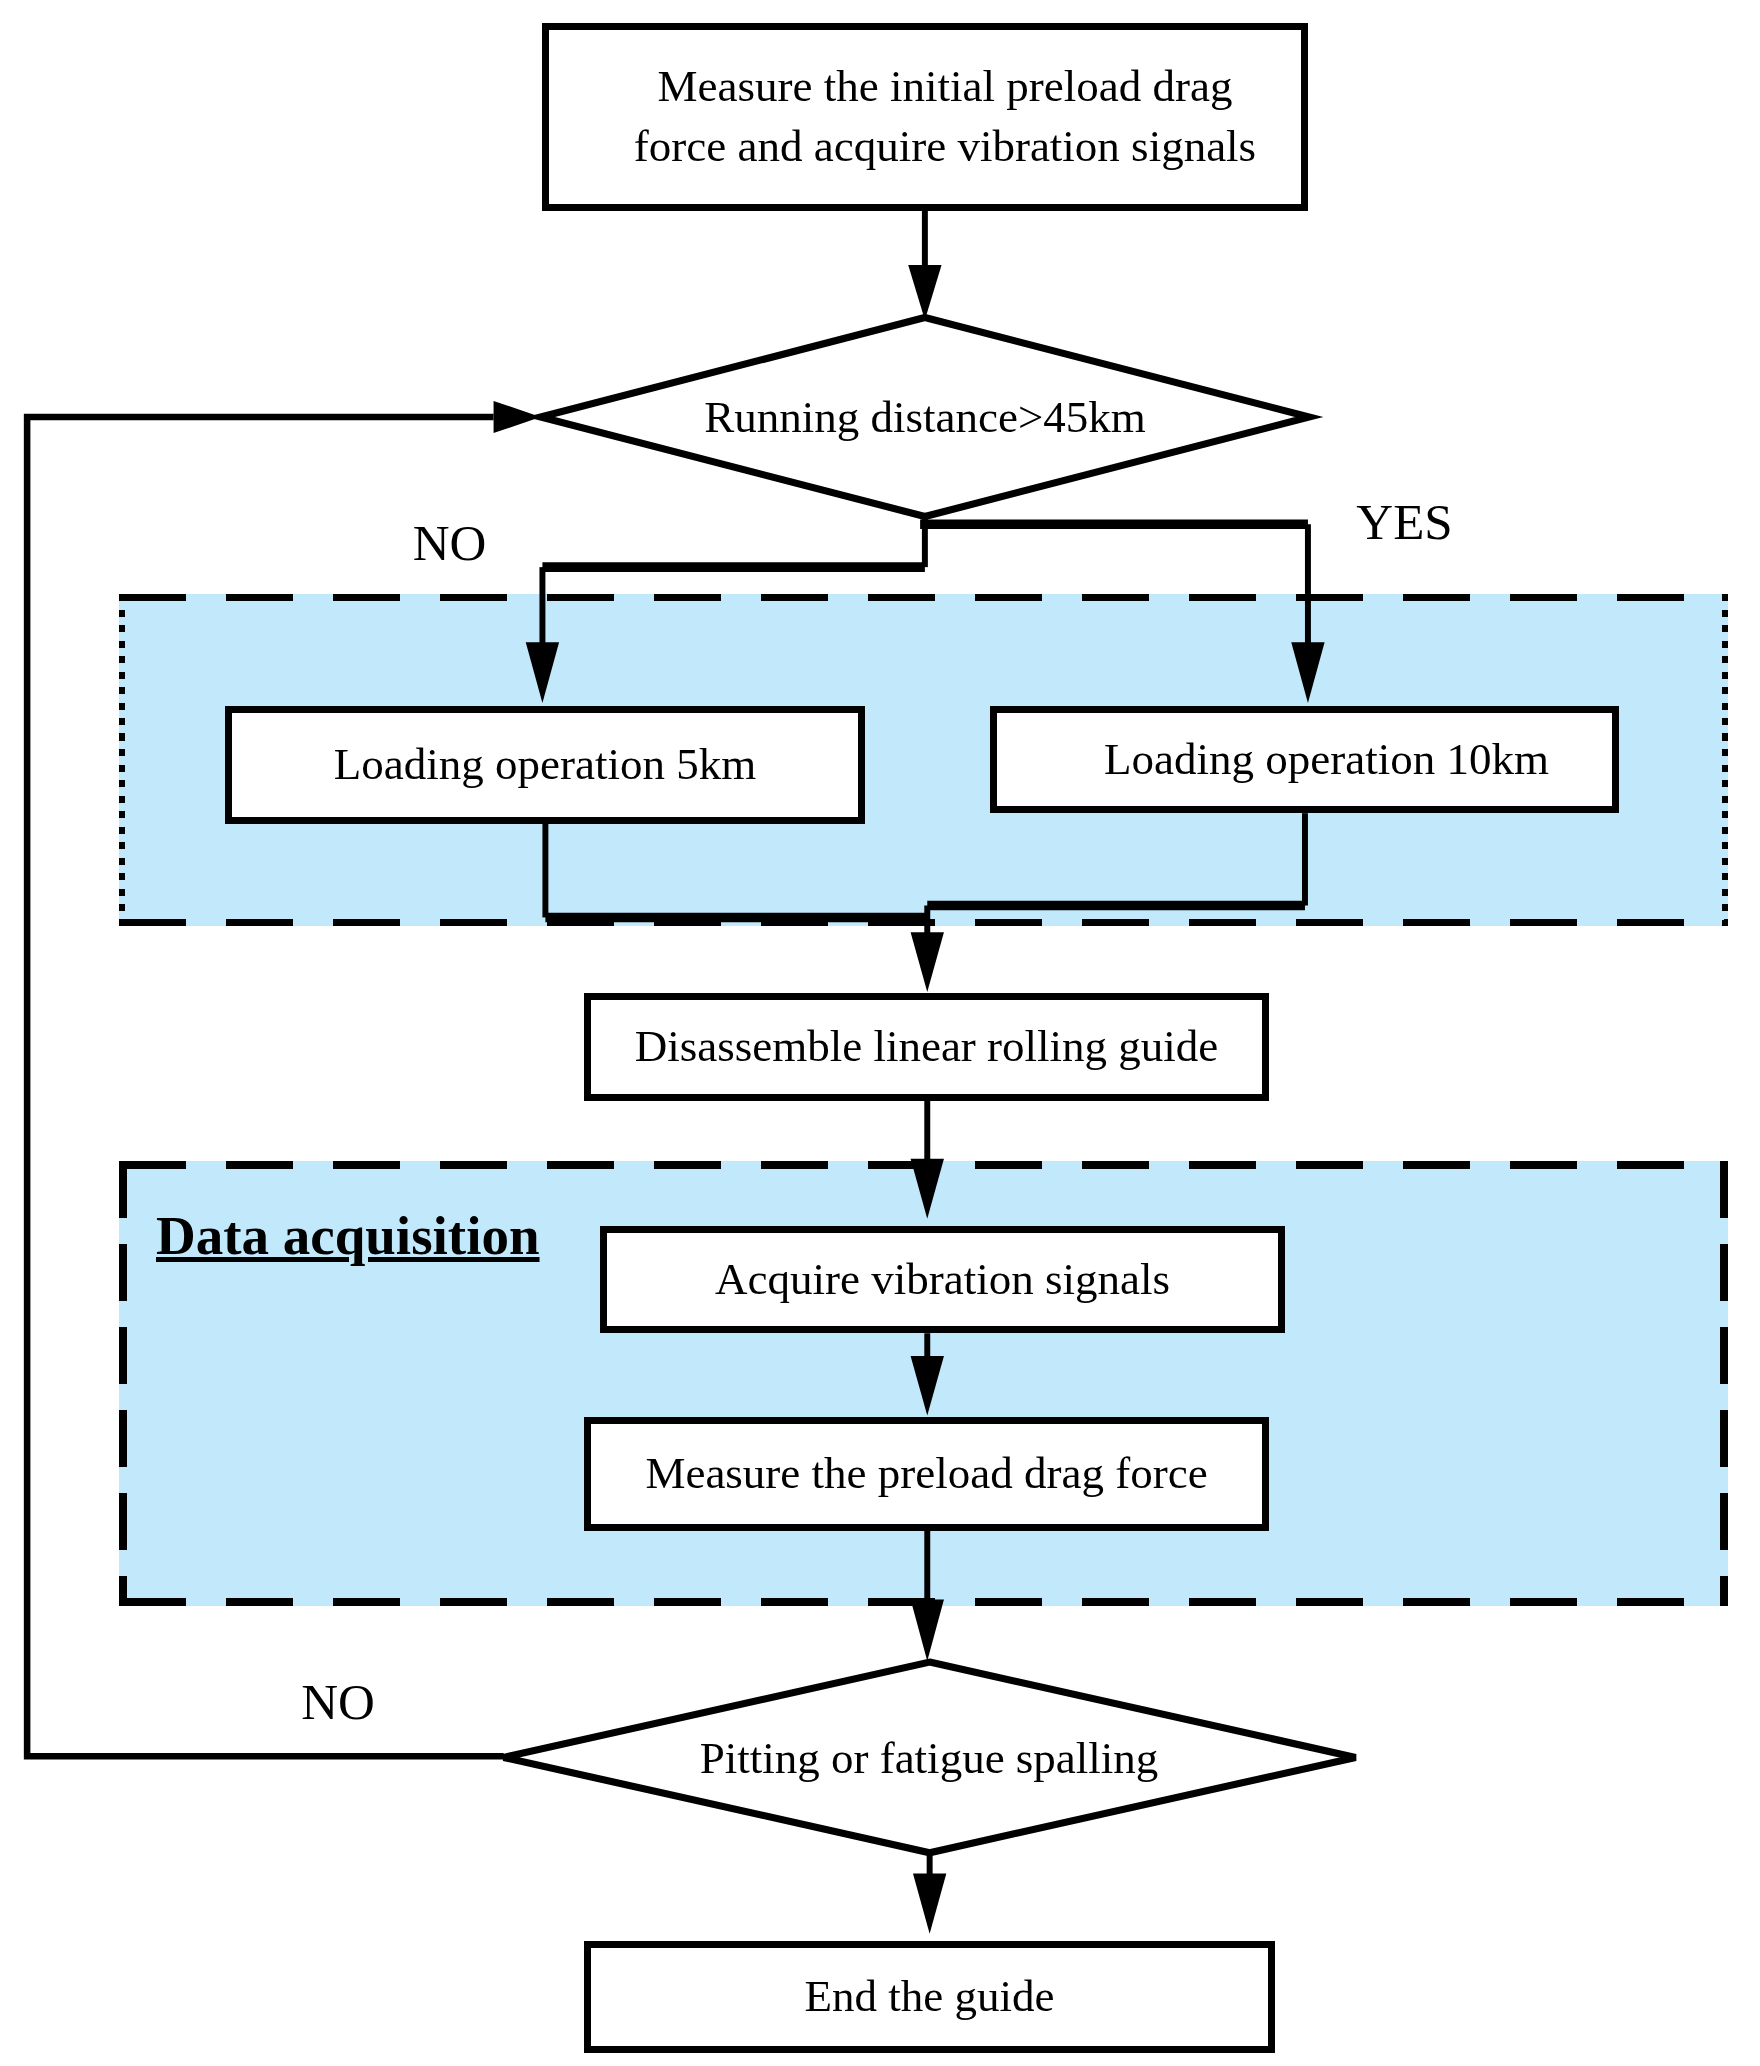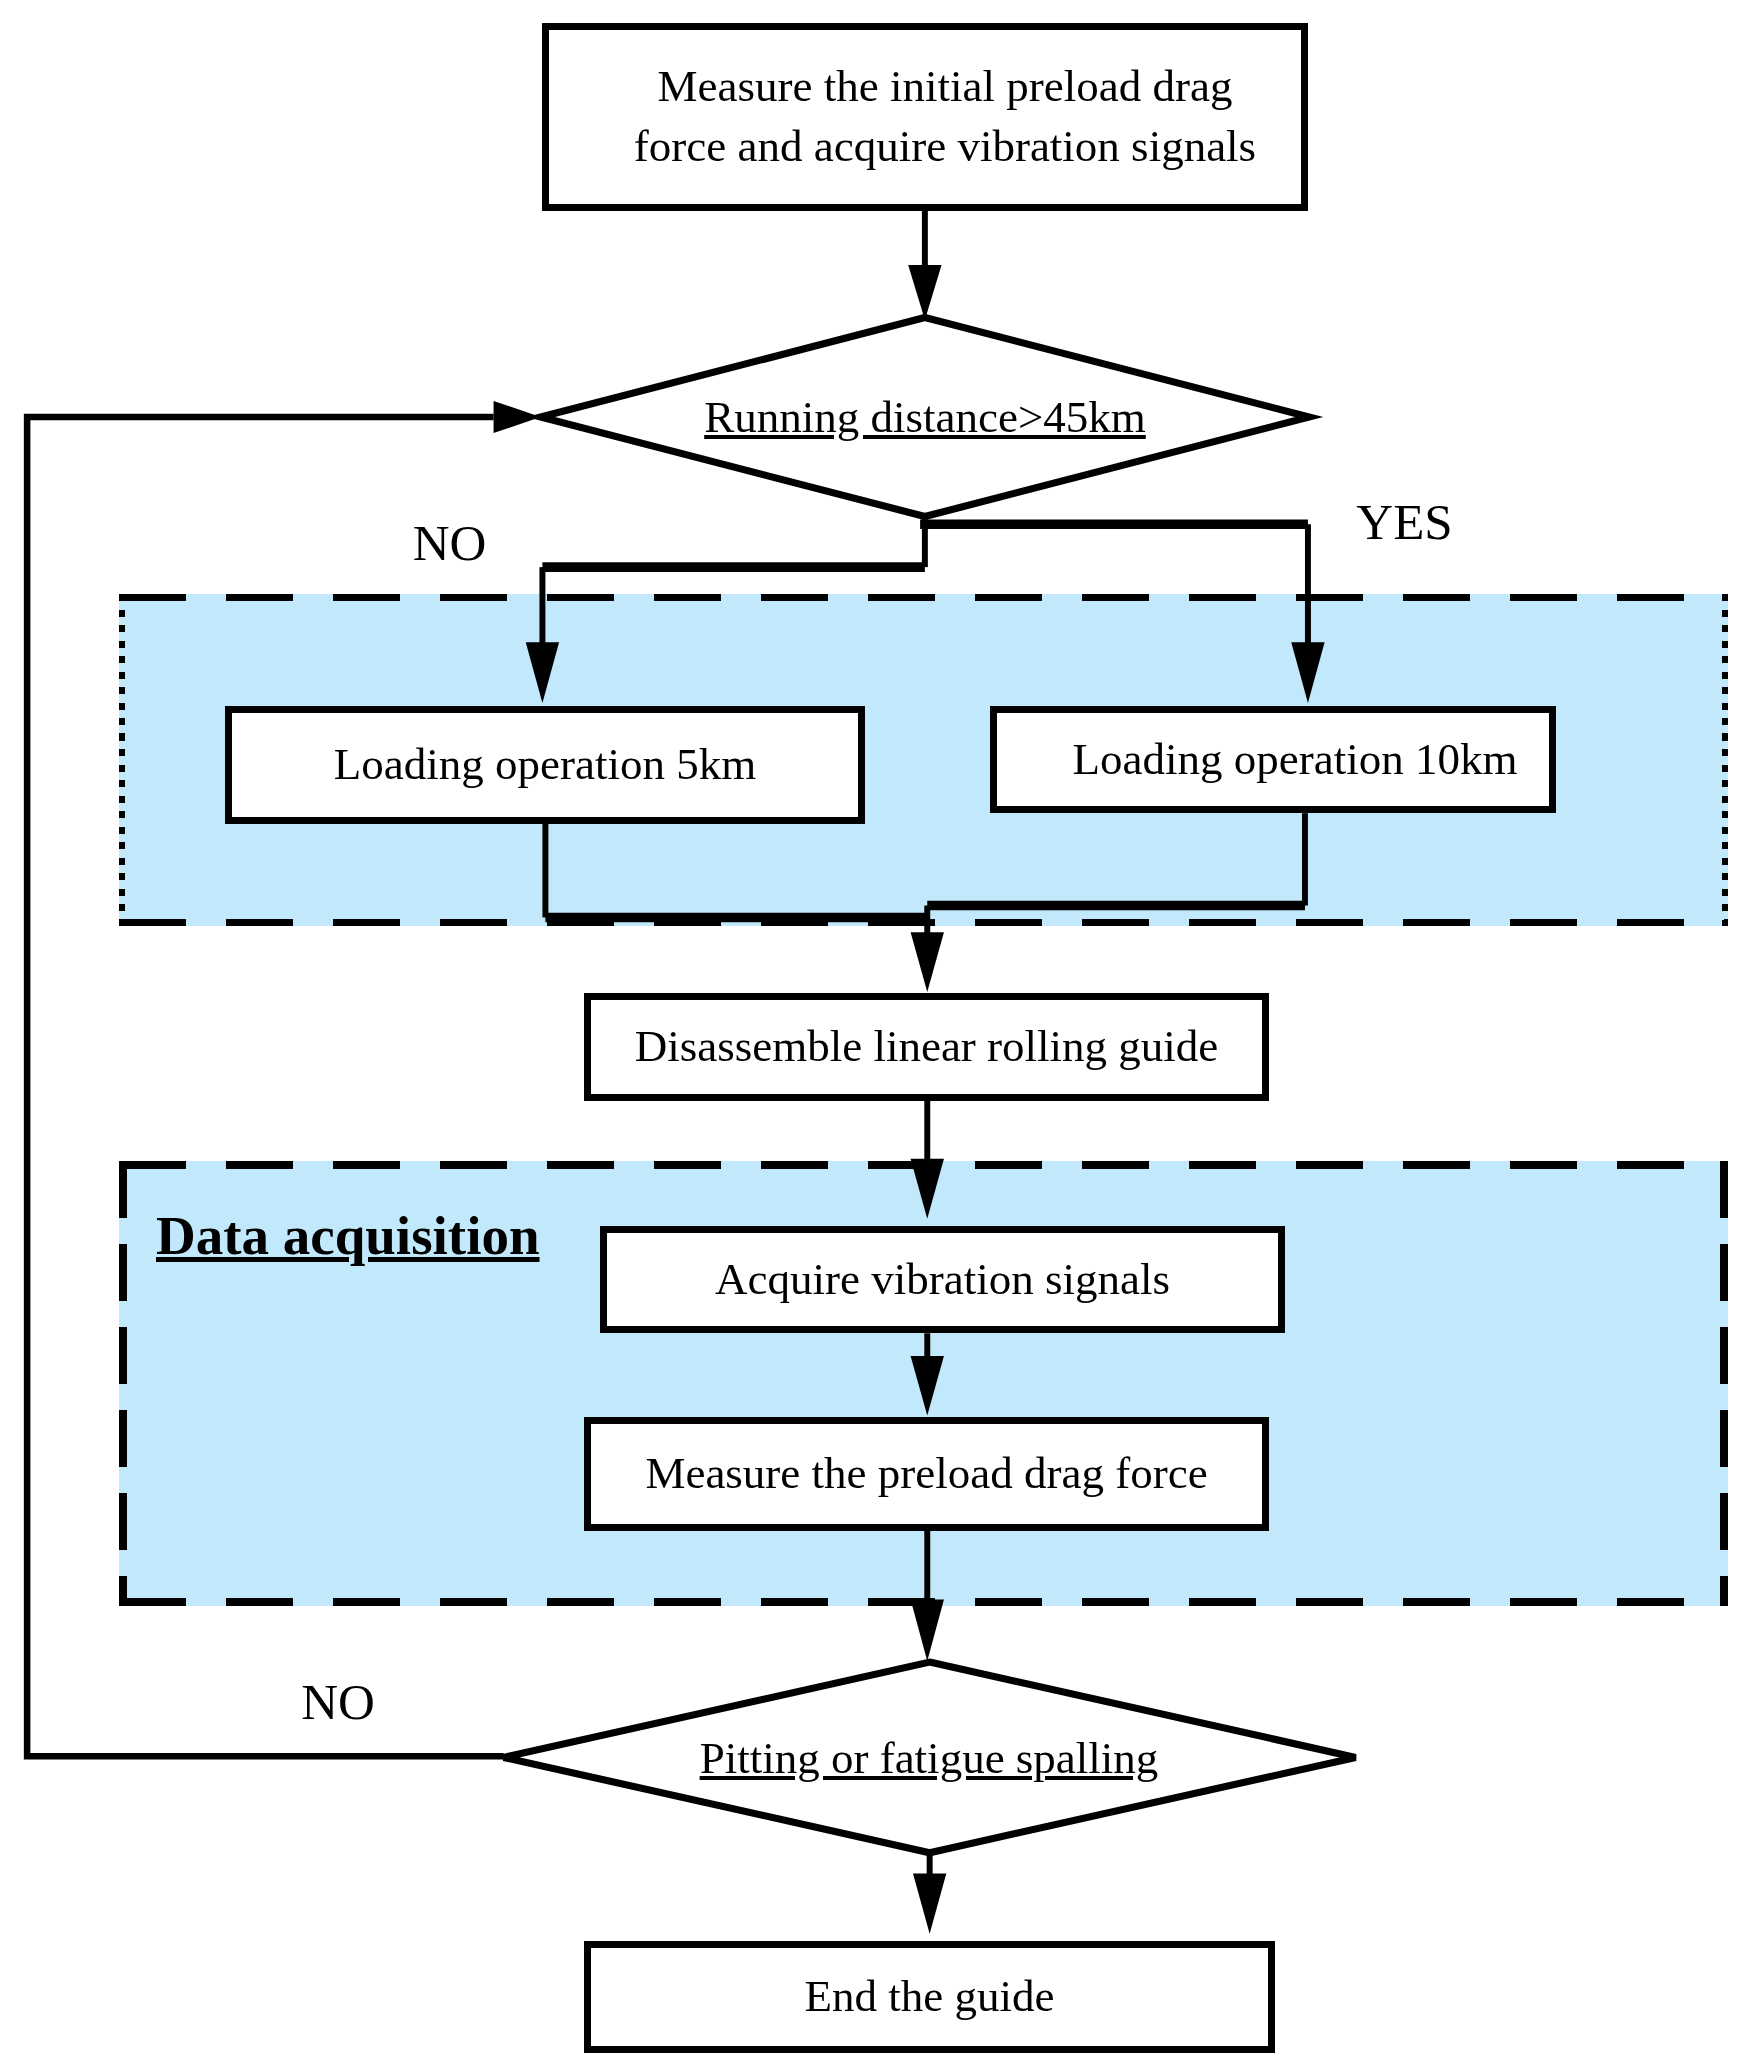--- a/index.html
+++ b/index.html
@@ -30,21 +30,21 @@
   
   .node{
     position:absolute;box-sizing:border-box;
     background:#ffffff;border:7.1px solid #000;
     display:flex;align-items:center;justify-content:center;
     text-align:center;font-size:45px;line-height:1.32;z-index:4;
   }
   .node .ln{display:block;white-space:nowrap;margin-left:40px;}
   .diamond-label{
     position:absolute;display:flex;align-items:center;justify-content:center;
-    text-align:right;font-size:45px;white-space:nowrap;z-index:4;text-decoration:underline;
+    text-align:right;font-size:45px;white-space:nowrap;z-index:4;
   }
   .edge-label{position:absolute;font-size:51px;line-height:1;z-index:4;text-align:center;}
   .region-label{position:absolute;font-weight:bold;font-size:55px;line-height:1.05;z-index:4;white-space:nowrap;}
 </style>
 </head>
 <body>
 
 <div class="canvas">
 
   <div class="region" style="left:119px;top:594px;width:1609px;height:332px;">
@@ -106,21 +106,21 @@
     <div>
       <span class="ln">Measure the initial preload drag</span>
       <span class="ln">force and acquire vibration signals</span>
     </div>
   </div>
 
   <div class="node" style="left:225px;top:706px;width:640px;height:118px;">
     <span>Loading operation 5km</span>
   </div>
 
-  <div class="node" style="left:990px;top:706px;width:566px;height:107px;padding-left:44px;">
+  <div class="node" style="left:990px;top:706px;width:629px;height:107px;padding-left:44px;">
     <span>Loading operation 10km</span>
   </div>
 
   <div class="node" style="left:584px;top:993px;width:685px;height:108px;text-align:center;">
     <span>Disassemble linear rolling guide</span>
   </div>
 
   <div class="node" style="left:600px;top:1226px;width:685px;height:107px;text-align:right;">
     <span>Acquire vibration signals</span>
   </div>

